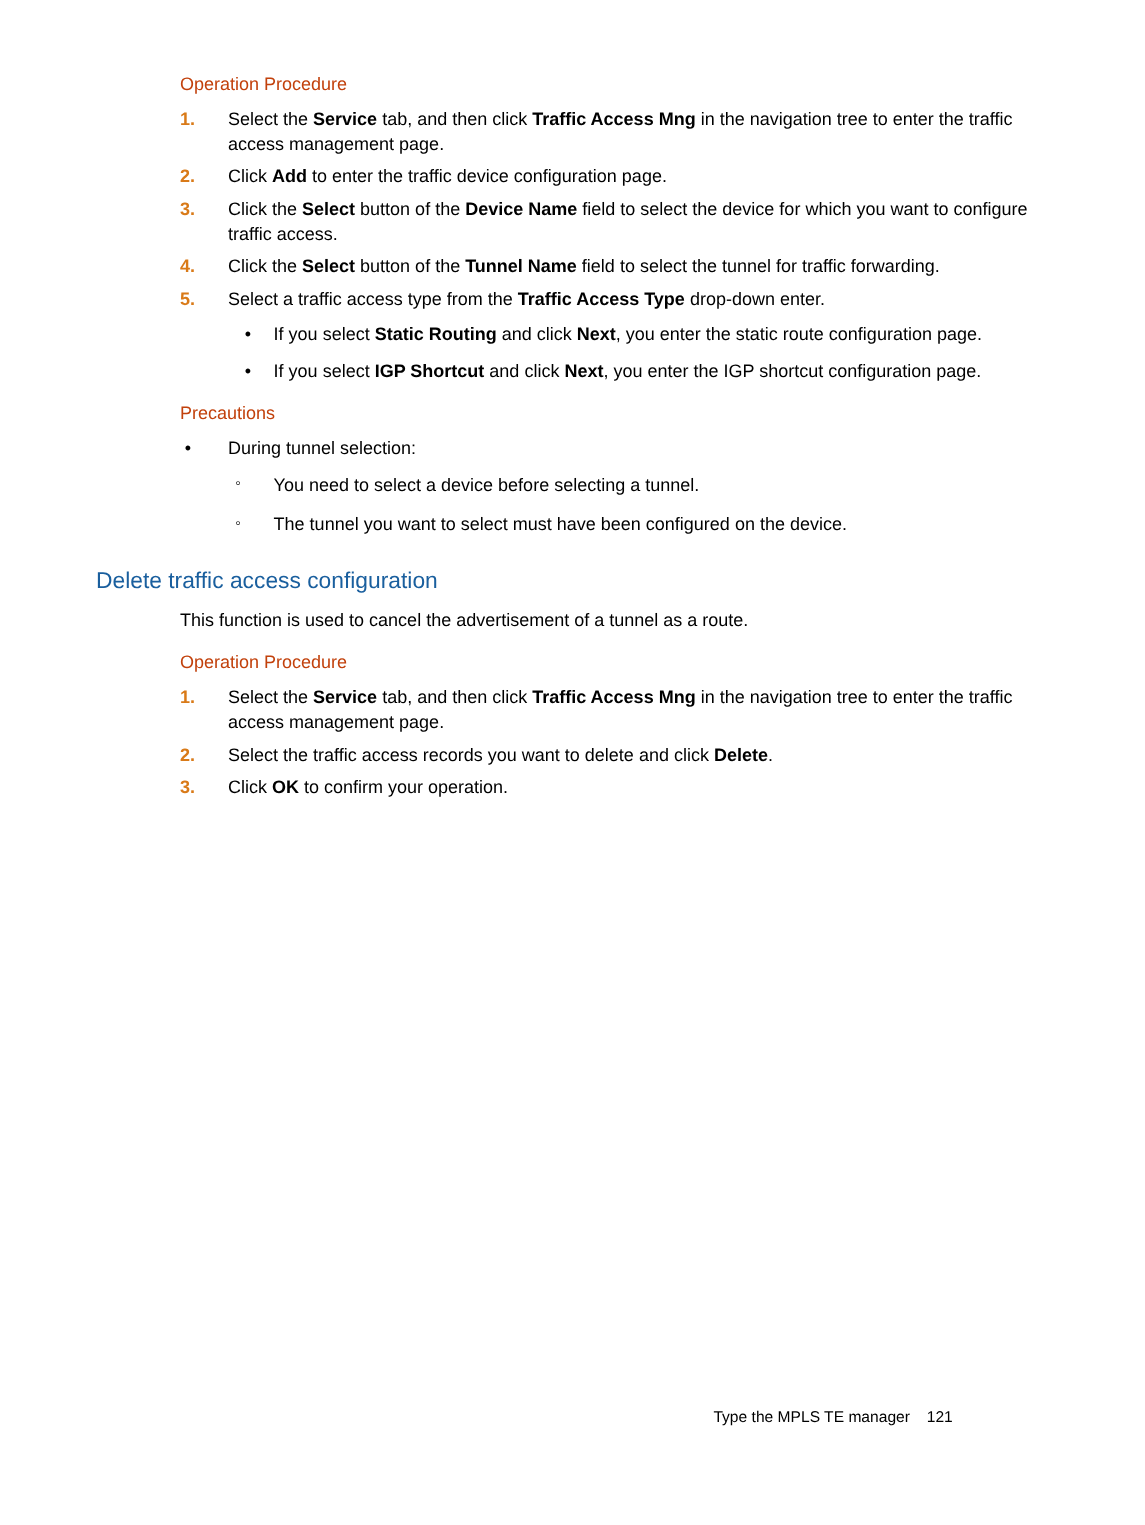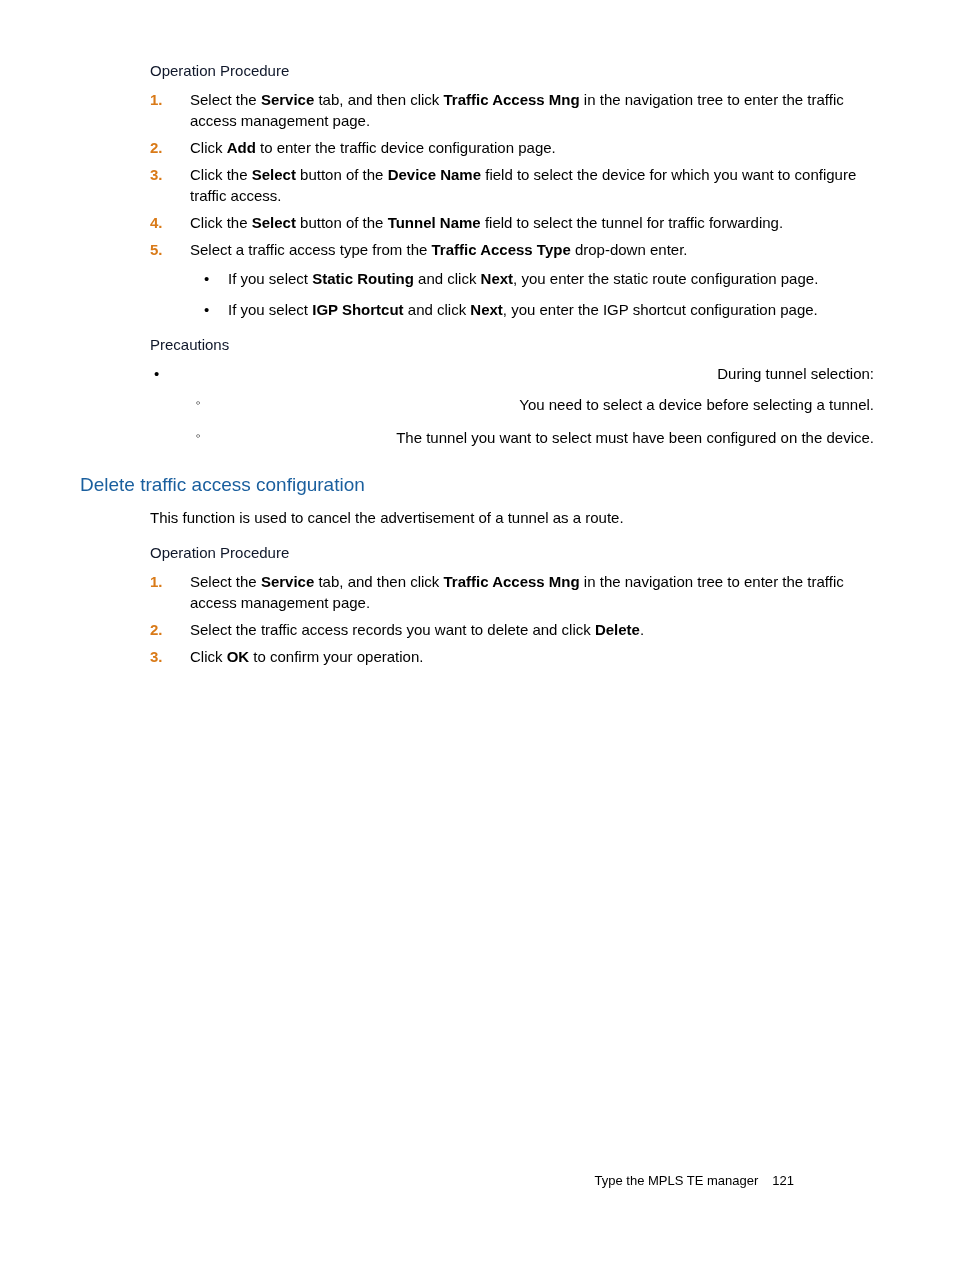--- a/index.html
+++ b/index.html
@@ -6,21 +6,21 @@
     font-family: Arial, Helvetica, sans-serif;
     font-size: 15px;
     color: #000;
     margin: 0;
     padding: 60px 80px 40px 80px;
     width: 954px;
     box-sizing: border-box;
     line-height: 1.4;
   }
   .heading-blue {
-    color: #0f172a;
+    color: #c2410c;
     font-size: 15px;
     font-weight: normal;
     margin: 0 0 8px 0;
   }
   .section-heading {
     color: #1a5f9e;
     font-size: 19px;
     font-weight: normal;
     margin: 24px 0 8px 0;
     margin-left: -70px;
@@ -57,21 +57,20 @@
   }
   ul.bullets > li::before {
     content: "•";
     position: absolute;
     left: 14px;
     top: 0;
     font-size: 15px;
   }
   ul.bullets.top {
     margin-left: 0;
-    text-align: right;
   }
   ul.bullets.top > li {
     padding-left: 40px;
   }
   ul.bullets.top > li::before {
     left: 4px;
   }
   ul.circ {
     list-style: none;
     padding: 0;

